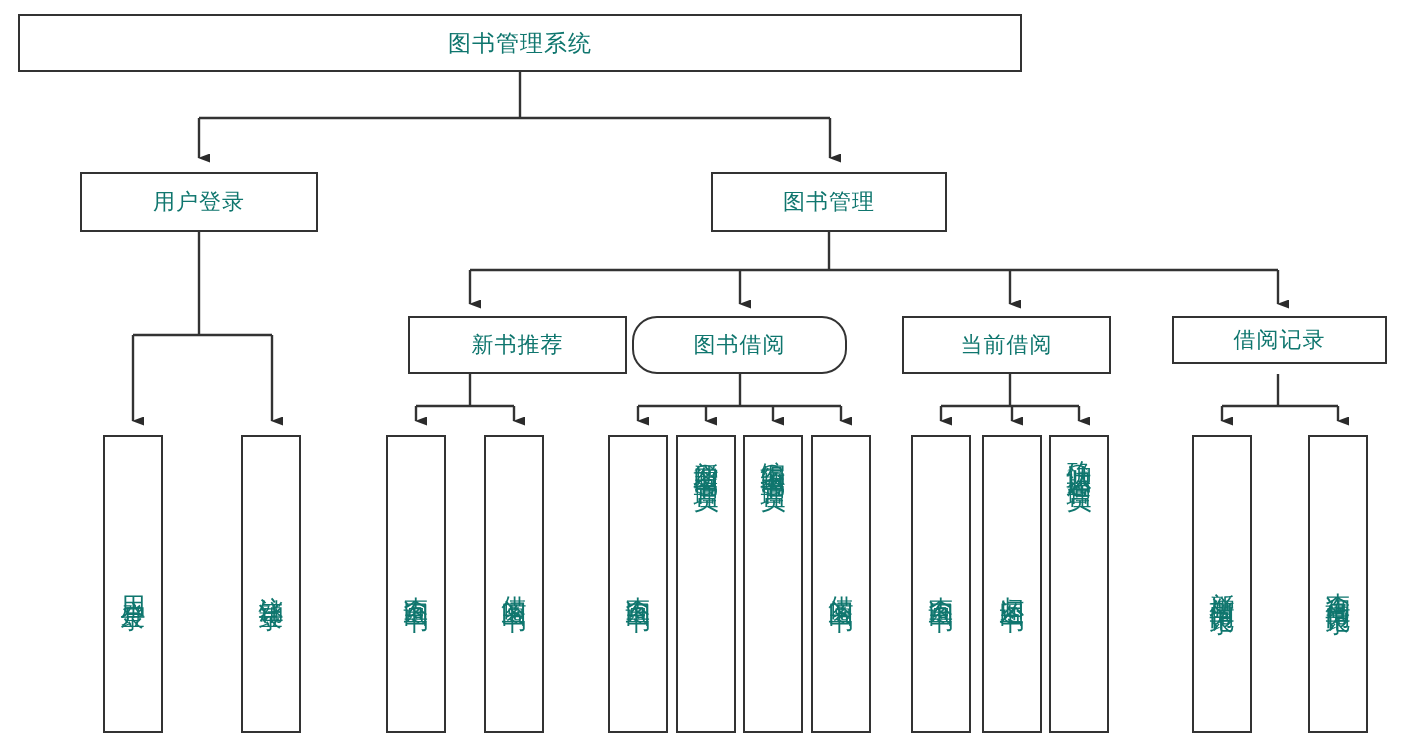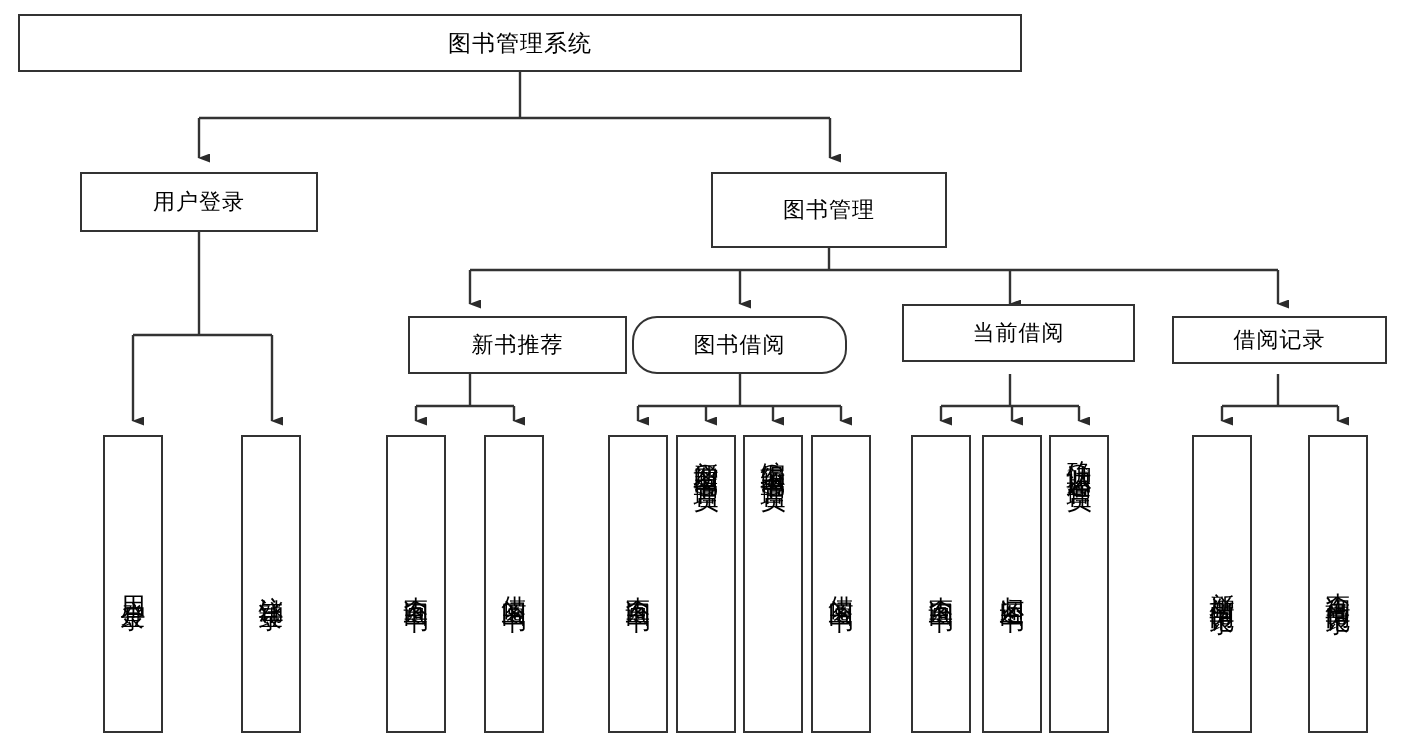--- a/index.html
+++ b/index.html
@@ -28,21 +28,21 @@
   .node {
     position: absolute;
     box-sizing: border-box;
     background: #ffffff;
     border: 2px solid #333333;
     display: flex;
     align-items: center;
     justify-content: center;
   }
   .node .label {
-    color: #000000;
+    color: #0f766e;
     text-align: right;
     line-height: 1.08;
     letter-spacing: 1px;
   }
   .node.horiz .label {
     font-size: 22px;
   }
   .node.root .label {
     font-size: 23px;
   }
@@ -125,31 +125,31 @@
     </g>
   </svg>
 
   <div class="node horiz root" style="left:18px; top:14px; width:1004px; height:58px;">
     <span class="label">图书管理系统</span>
   </div>
 
   <div class="node horiz" style="left:80px; top:172px; width:238px; height:60px;">
     <span class="label">用户登录</span>
   </div>
-  <div class="node horiz" style="left:711px; top:172px; width:236px; height:76px;">
+  <div class="node horiz" style="left:711px; top:172px; width:236px; height:60px;">
     <span class="label">图书管理</span>
   </div>
 
   <div class="node horiz" style="left:360px; top:316px; width:219px; height:58px;margin-left:48px;">
     <span class="label">新书推荐</span>
   </div>
   <div class="node horiz" style="left:632px; top:316px; width:215px; height:58px;border-radius:25px;">
     <span class="label">图书借阅</span>
   </div>
-  <div class="node horiz" style="left:902px; top:304px; width:233px; height:58px;">
+  <div class="node horiz" style="left:902px; top:316px; width:209px; height:58px;">
     <span class="label">当前借阅</span>
   </div>
   <div class="node horiz" style="left:1172px; top:316px; width:215px; height:48px;">
     <span class="label">借阅记录</span>
   </div>
 
   <div class="node vert center-text" style="left:103px; top:435px; width:60px; height:298px;">
     <span class="label">用户登录</span>
   </div>
   <div class="node vert center-text" style="left:241px; top:435px; width:60px; height:298px;">

